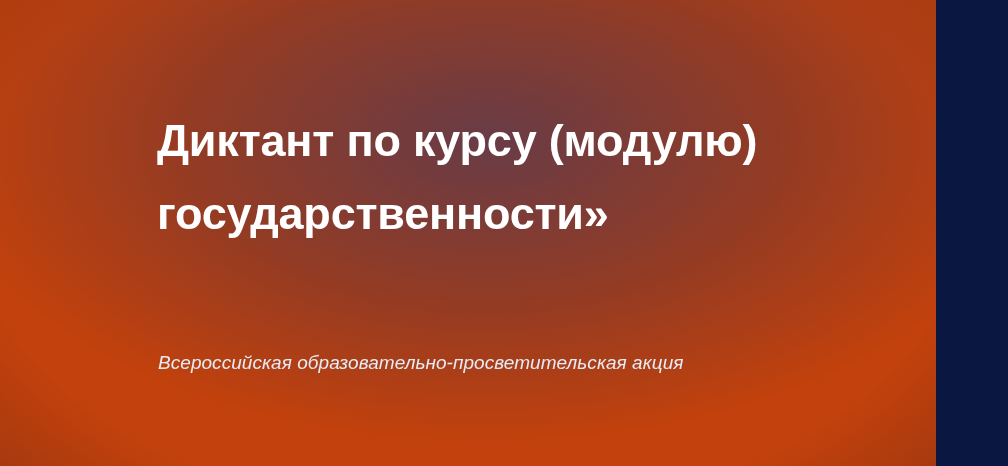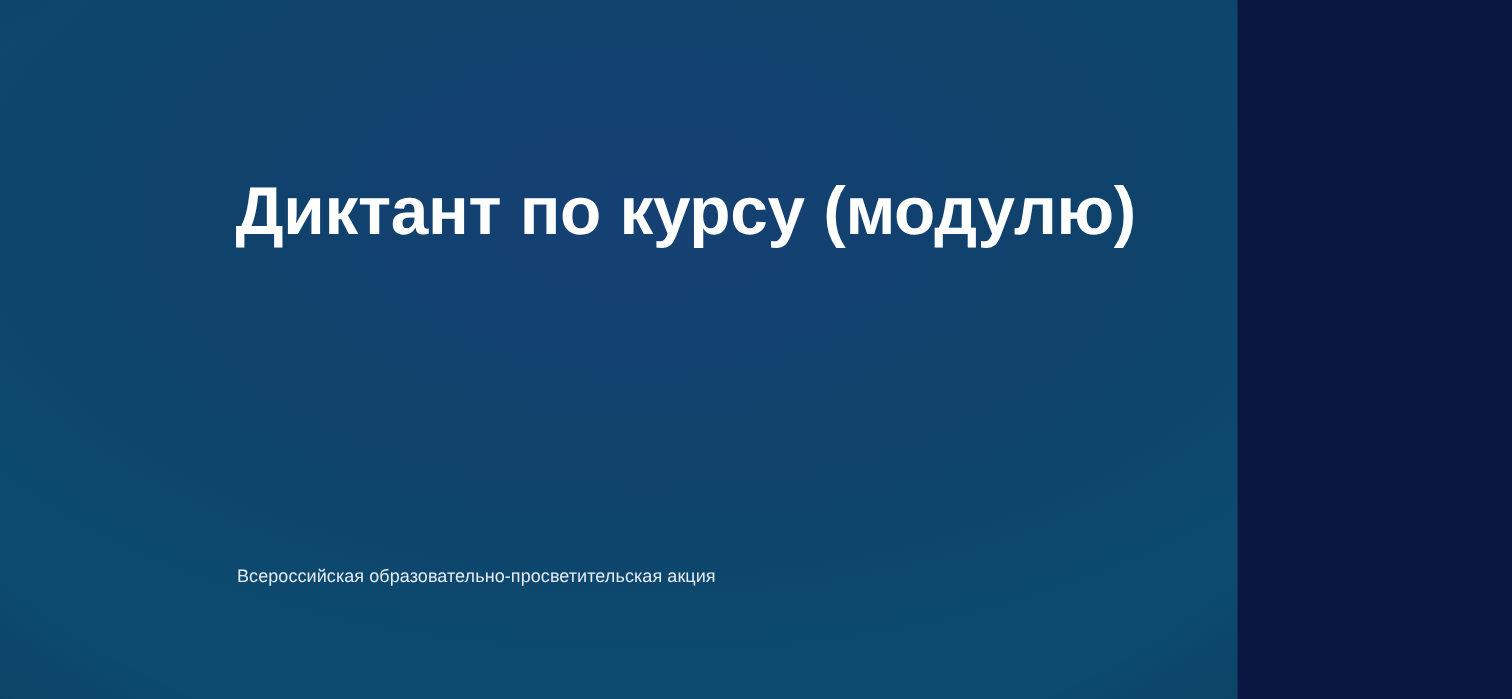--- a/index.html
+++ b/index.html
@@ -12,23 +12,23 @@
     width: 1008px;
     height: 466px;
     overflow: hidden;
     background: #0a1740;
     font-family: "Liberation Sans", "DejaVu Sans", sans-serif;
     -webkit-font-smoothing: antialiased;
   }
 
   .banner {
     position: relative;
-    width: 825px;
+    width: 936px;
     height: 466px;
-    background-color: #0c4a6e;
+    background-color: #c2410c;
     overflow: hidden;
   }
 
   
   .banner-glow {
     position: absolute;
     inset: 0;
     background:
       radial-gradient(ellipse 760px 420px at 52% 30%,
         rgba(30, 56, 120, 0.55) 0%,
@@ -68,42 +68,44 @@
     letter-spacing: -0.2px;
     white-space: nowrap;
   }
 
   .hero-title-line {
     display: block;
   }
 
   .hero-subtitle {
     position: absolute;
-    top: 371px;
+    top: 350px;
     left: 1px;
     margin: 0;
     padding: 0;
     color: #e7ebf4;
-    font-size: 12px;
+    font-size: 19px;
     font-weight: normal;
     line-height: 26px;
     letter-spacing: 0.05px;
     white-space: nowrap;
+    font-style: italic;
   }
 </style>
 </head>
 <body>
 
 <div class="banner">
 
   <div class="banner-glow"></div>
   <div class="banner-vignette"></div>
 
   <div class="banner-content">
 
     <h1 class="hero-title">
       <span class="hero-title-line">Диктант по курсу (модулю)</span>
+      <span class="hero-title-line">государственности»</span>
     </h1>
 
     <p class="hero-subtitle">Всероссийская образовательно-просветительская акция</p>
 
   </div>
 </div>
 
 </body></html>

